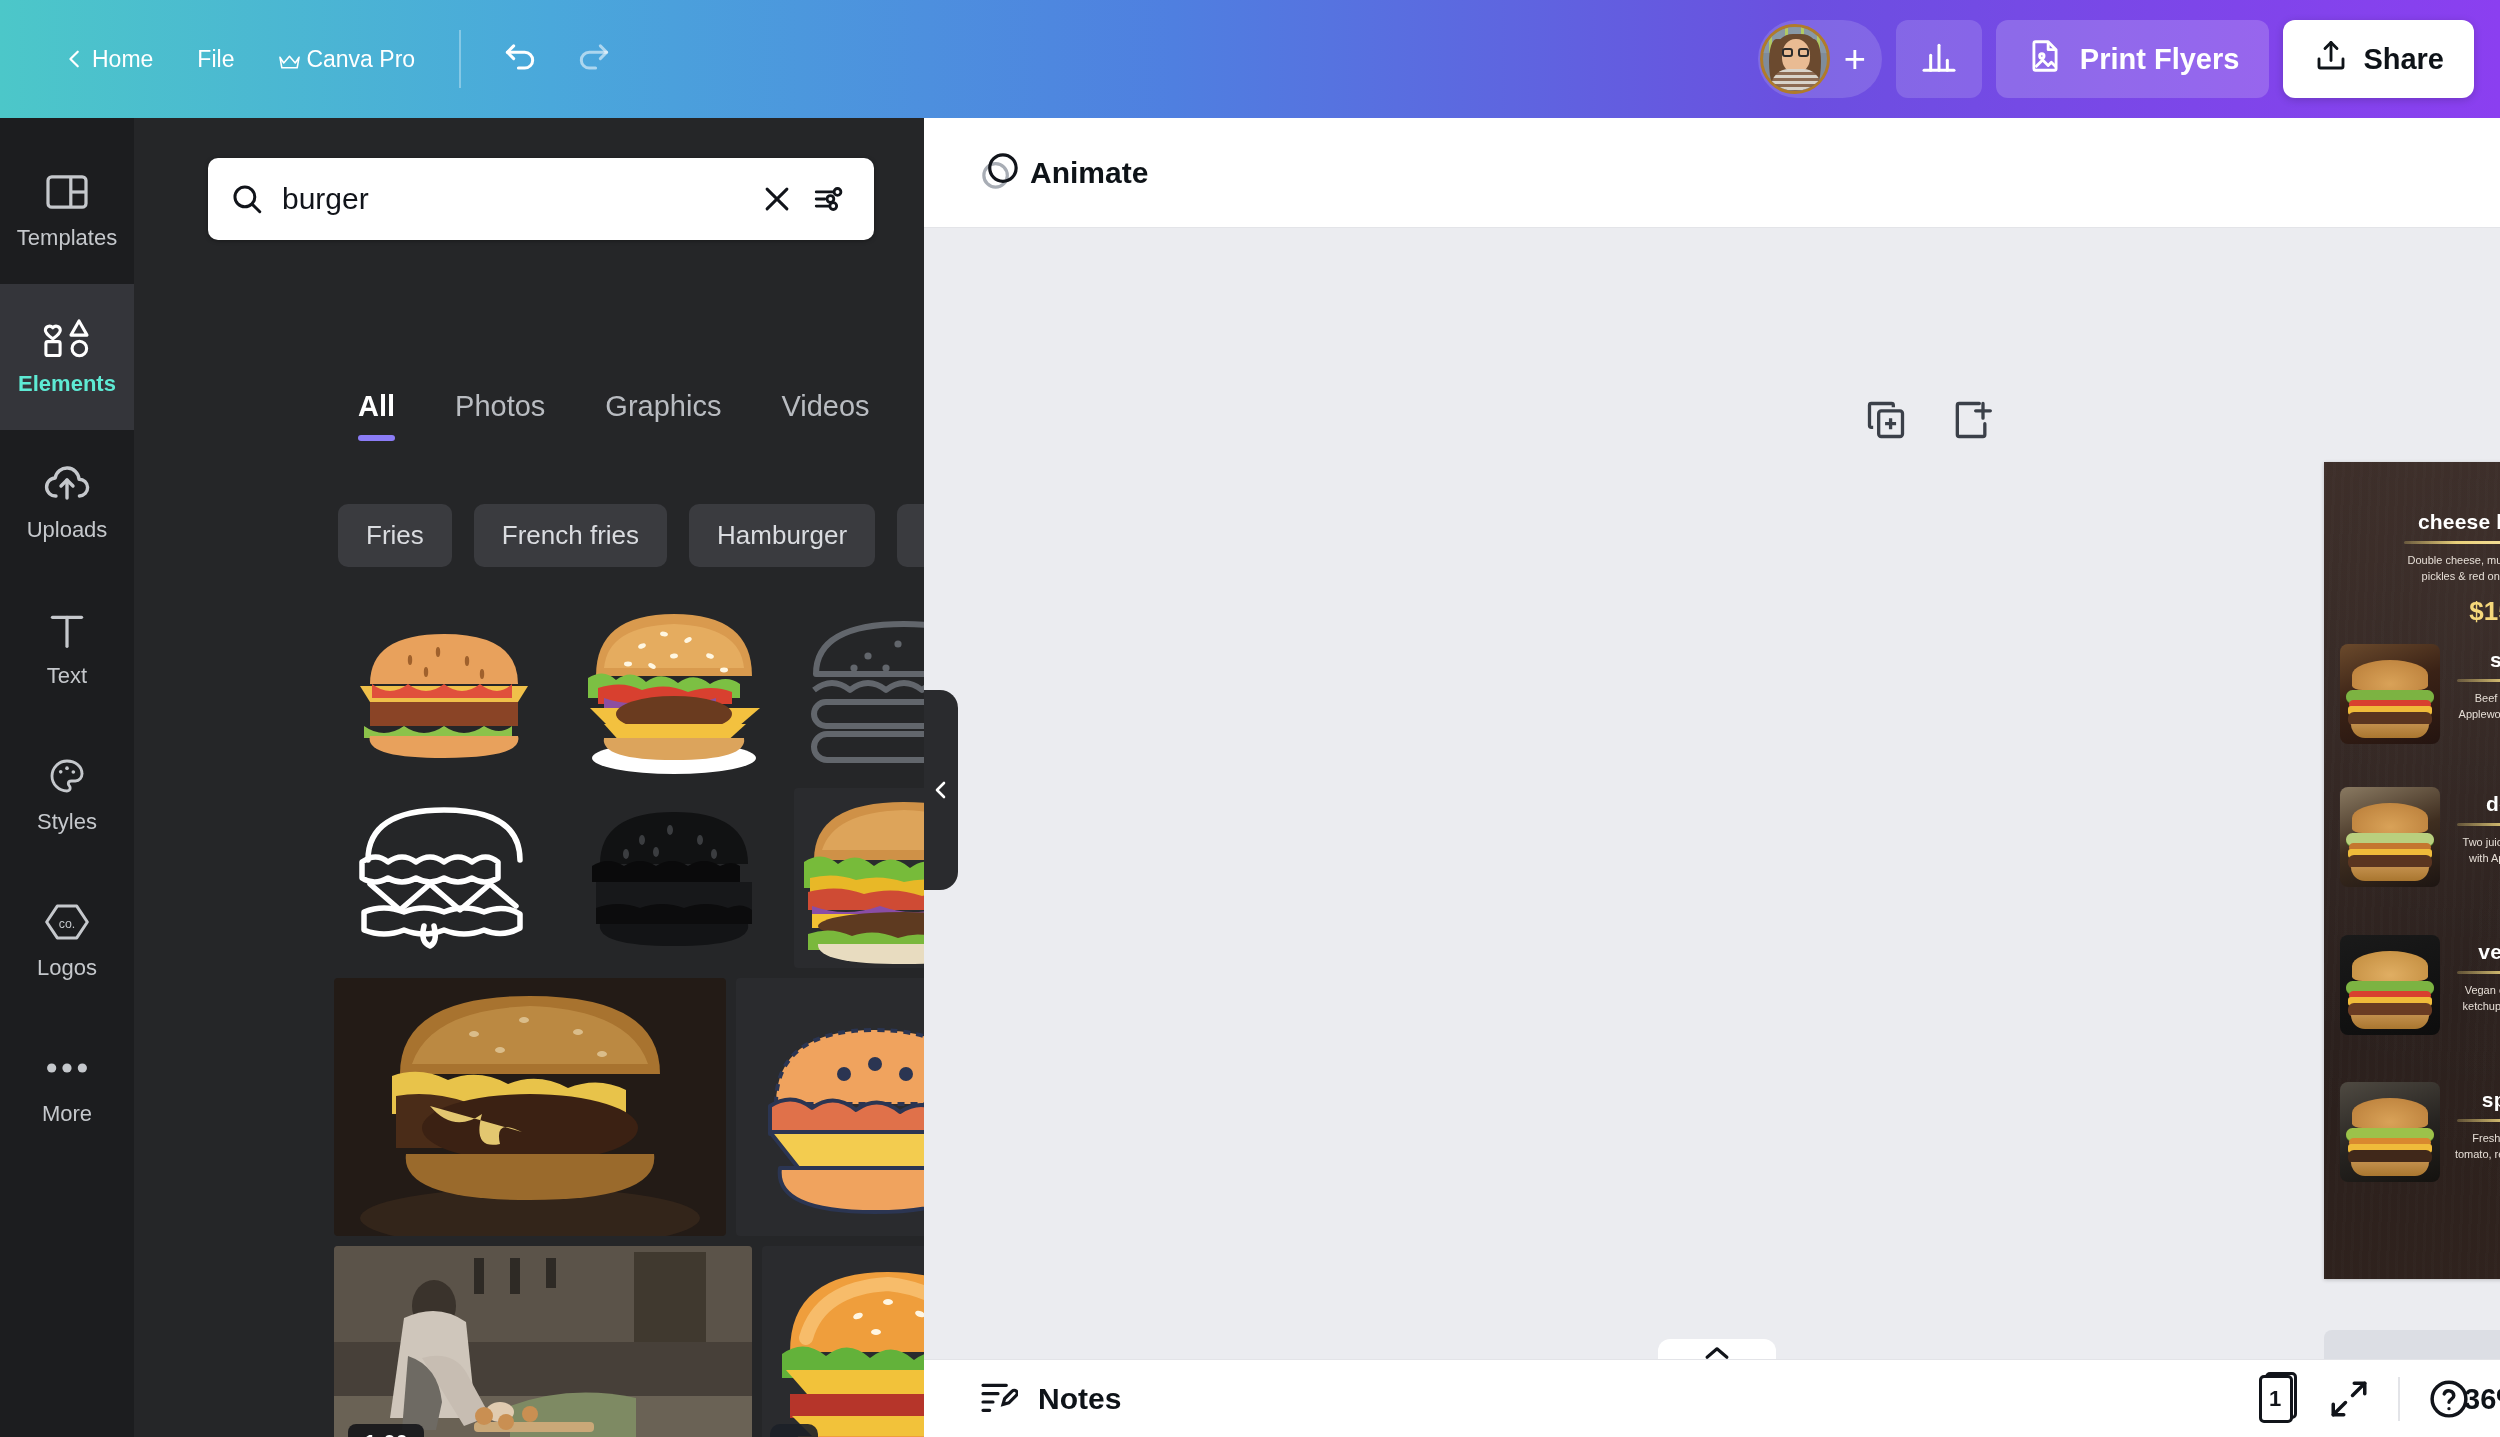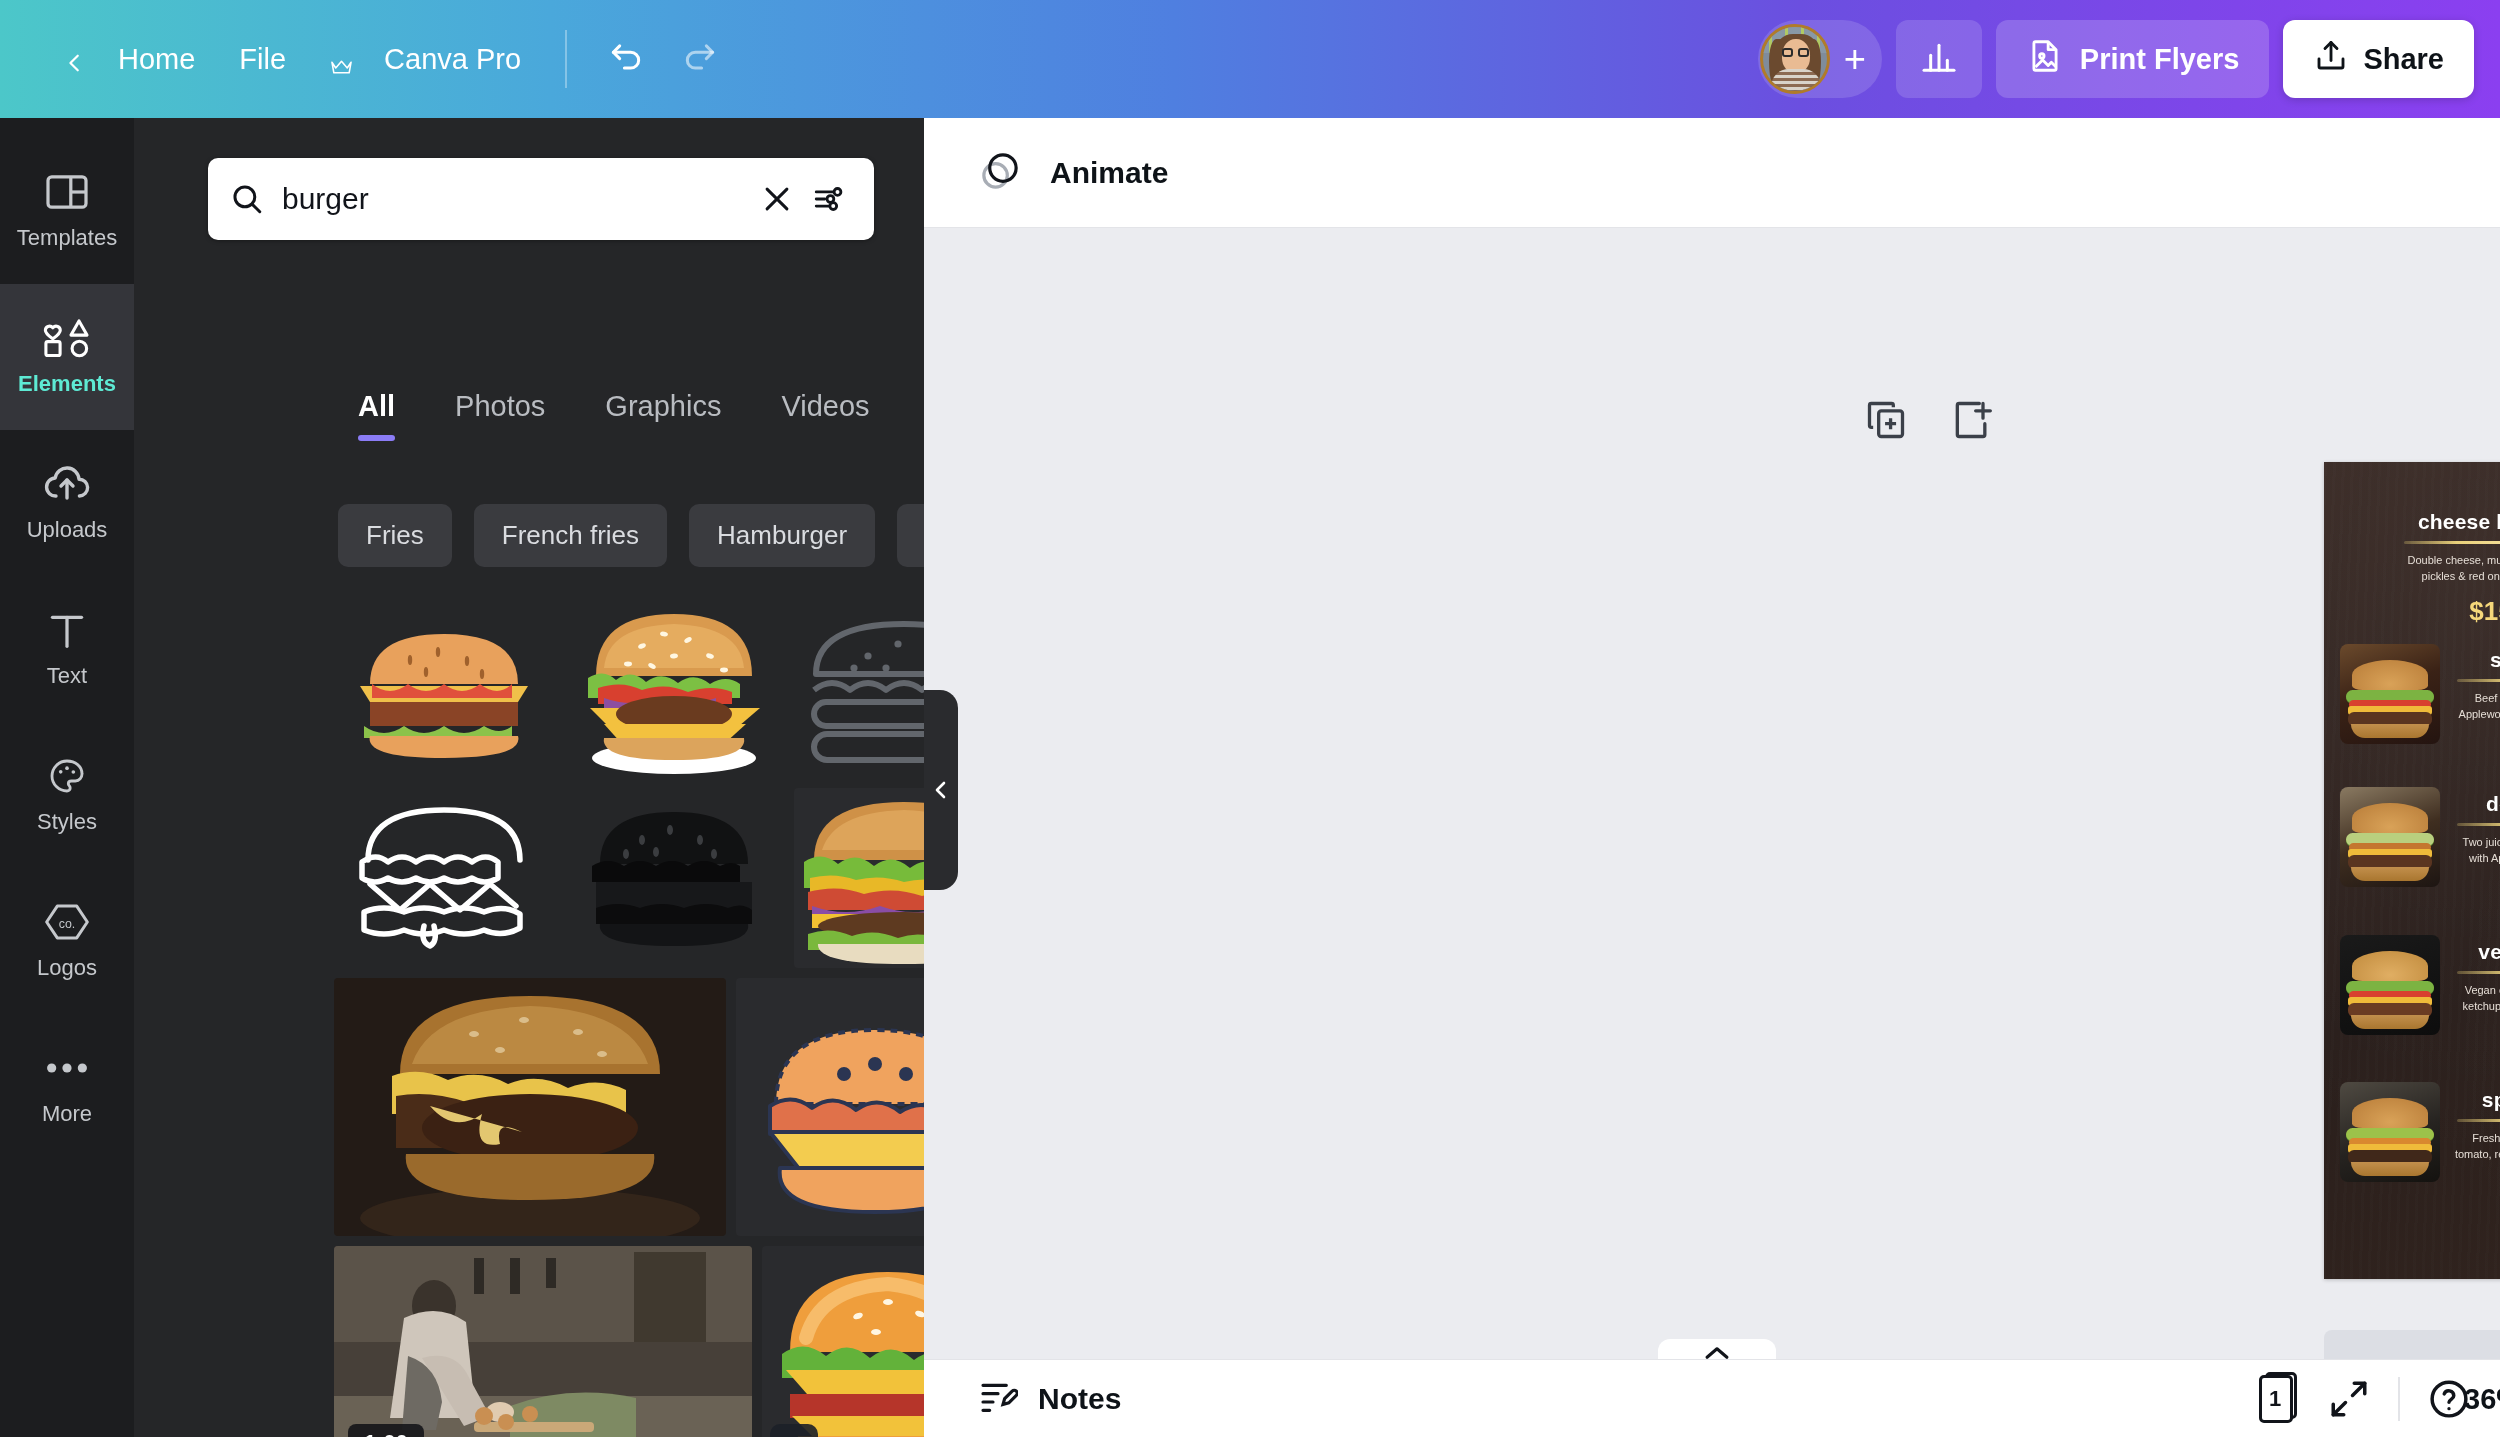--- a/index.html
+++ b/index.html
@@ -12,22 +12,22 @@
   .app { position: relative; width: 2500px; height: 1437px; }
 
   
   .topbar {
     position: absolute; left: 0; top: 0; width: 2500px; height: 118px;
     background: linear-gradient(90deg, #4cc7c9 0%, #4aa8db 22%, #4f7fe0 47%, #6b4fe0 72%, #8b3ff0 100%);
     display: flex; align-items: center;
   }
   .tb-left { display: flex; align-items: center; height: 100%; padding-left: 42px; gap: 0; }
   .tb-item {
-    display: flex; align-items: center; gap: 32px;
-    color: #ffffff; font-size: 29px; font-weight: 500;
+    display: flex; align-items: center; gap: 6px;
+    color: #ffffff; font-size: 23px; font-weight: 500;
     padding: 10px 22px; border-radius: 10px; cursor: pointer; white-space: nowrap;
   }
   .chev-left { display:inline-block; width: 22px; height: 22px; }
   .crown { display:inline-block; width: 22px; height: 18px; }
   .tb-div { width: 2px; height: 58px; background: rgba(255,255,255,.33); margin: 0 22px; }
   .tb-icnbtn {
     width: 74px; height: 74px; border-radius: 12px; display:flex;
     align-items:center; justify-content:center; cursor:pointer;
   }
 
@@ -138,21 +138,21 @@
     display:flex; align-items:center; justify-content:center; cursor:pointer; z-index: 6;
   }
 
   
   .stagewrap { position:absolute; left: 924px; top: 118px; width: 1576px; height: 1319px; background: #ebecf0; }
   .anim-bar {
     position:absolute; left:0; top:0; width: 1576px; height: 110px; background:#fff;
     display:flex; align-items:center; padding-left: 36px; gap: 20px;
     border-bottom: 1px solid #e3e4e8;
   }
-  .anim-btn { display:flex; align-items:center; gap: 28px; padding: 10px 18px; border-radius:10px; cursor:pointer; }
+  .anim-btn { display:flex; align-items:center; gap: 8px; padding: 10px 18px; border-radius:10px; cursor:pointer; }
   .anim-label { font-size: 30px; font-weight: 600; color:#0e1318; }
 
   .pagetools { position:absolute; left: 940px; top: 280px; display:flex; gap: 42px; }
   .ptool { width: 44px; height: 44px; cursor:pointer; }
 
   
   .design {
     position:absolute; left: 1400px; top: 344px; width: 630px; height: 817px;
     background: #2e2320;
     background-image:

